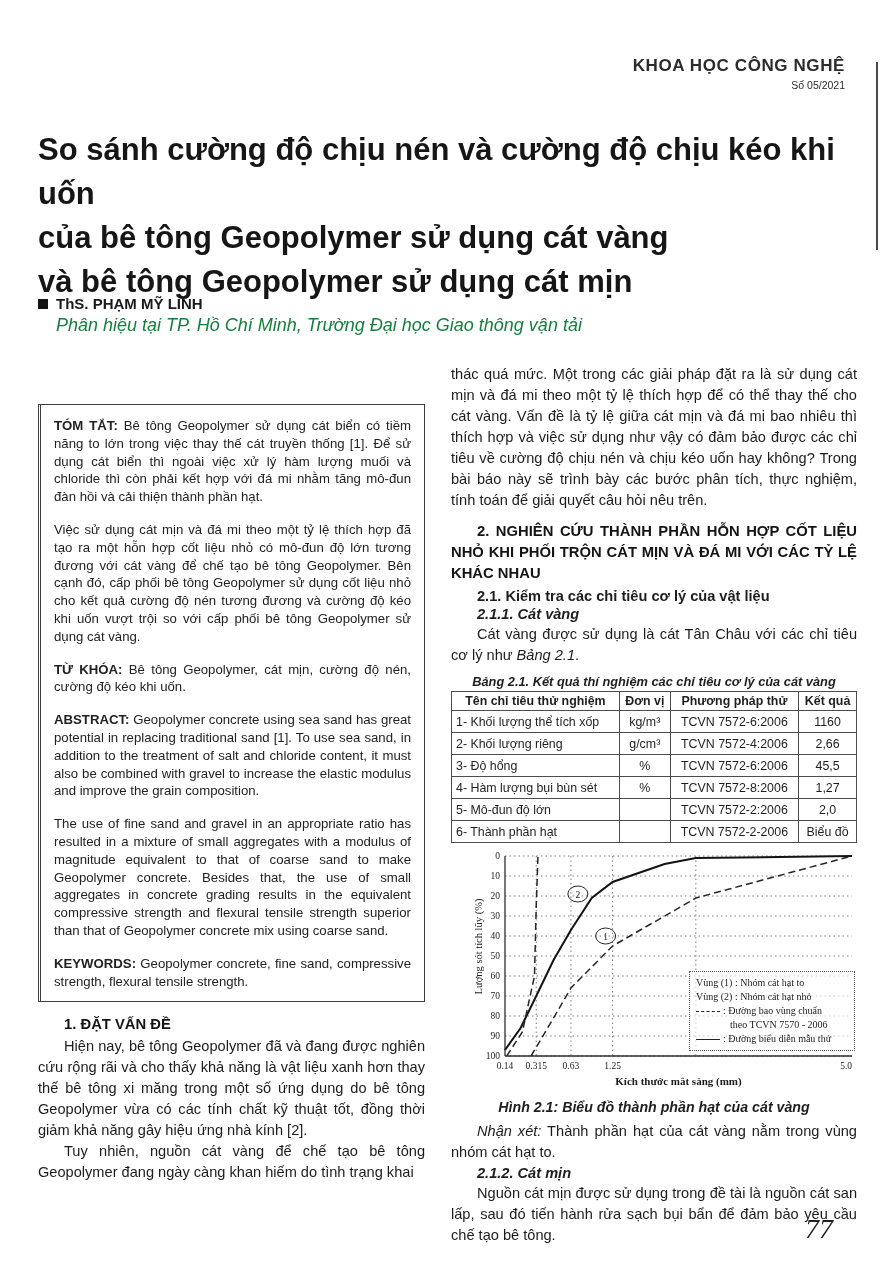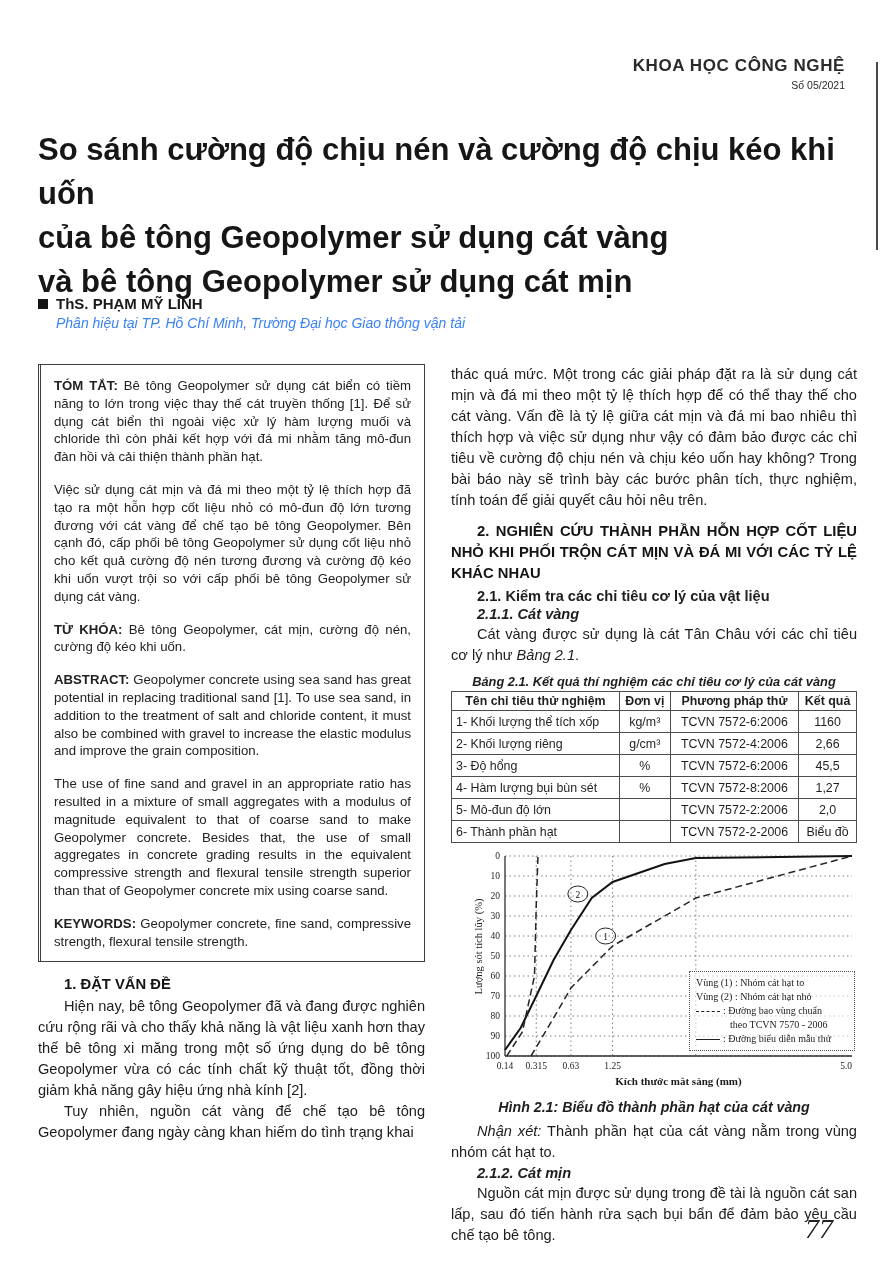--- a/index.html
+++ b/index.html
@@ -12,28 +12,28 @@
   .journal-name { font-size:17px; font-weight:600; letter-spacing:.6px; color:#2b2b2b; }
   .journal-issue { font-size:10.5px; margin-top:3px; color:#2b2b2b;text-align:right; }
   .edge-rule { position:absolute; top:62px; right:7px; width:2px; height:188px; background:#4a4a4a; }
   
   .title { position:absolute; top:128px; left:38px; width:815px;
     font-size:31px; line-height:44px; font-weight:600; color:#161616; }
   .author-block { position:absolute; top:295px; left:38px; width:600px; }
   .author-line { display:flex; align-items:flex-start; }
   .sq { width:10px; height:10px; background:#141414; margin:4px 8px 0 0; flex:0 0 auto; }
   .author-name { font-size:15px; font-weight:700; color:#1a1a1a; }
-  .affiliation { font-size:14px; font-style:italic; margin:3px 0 0 18px; color:#3b82f6; }
+  .affiliation { font-size:18px; font-style:italic; margin:3px 0 0 18px; color:#15803d; }
   
   .columns { position:absolute; top:364px; left:38px; width:819px; display:flex; gap:26px; }
   .col-left { width:387px; }
   .col-right { width:406px; }
   
   .abstract-box { border:1px solid #3d3d3d; border-left:3px double #3d3d3d;
-    padding:12px 13px 9px 13px; font-size:13.2px; line-height:17.8px; text-align:justify; color:#222; }
+    padding:12px 13px 9px 13px; font-size:13.2px; line-height:17.8px; text-align:justify; color:#222;margin-top:40px; }
   .bp { margin:0 0 15px 0; }
   .bp:last-child { margin-bottom:2px; }
   .blabel { font-weight:700; }
   
   .body-p { font-size:14.6px; line-height:21px; text-align:justify; margin:0; text-indent:26px; color:#1c1c1c; }
   .no-indent { text-indent:0; }
   .sec-h1 { font-size:14.8px; font-weight:700; margin:14px 0 4px 0; text-indent:26px; color:#141414; }
   .sec-h1.multi { text-align:justify; line-height:21px; margin-top:10px; }
   .sec-h2 { font-size:14.6px; font-weight:700; margin:3px 0 2px 0; text-indent:26px; }
   .sec-h3 { font-size:14.6px; font-style:italic; margin:2px 0 2px 0; text-indent:26px; }

